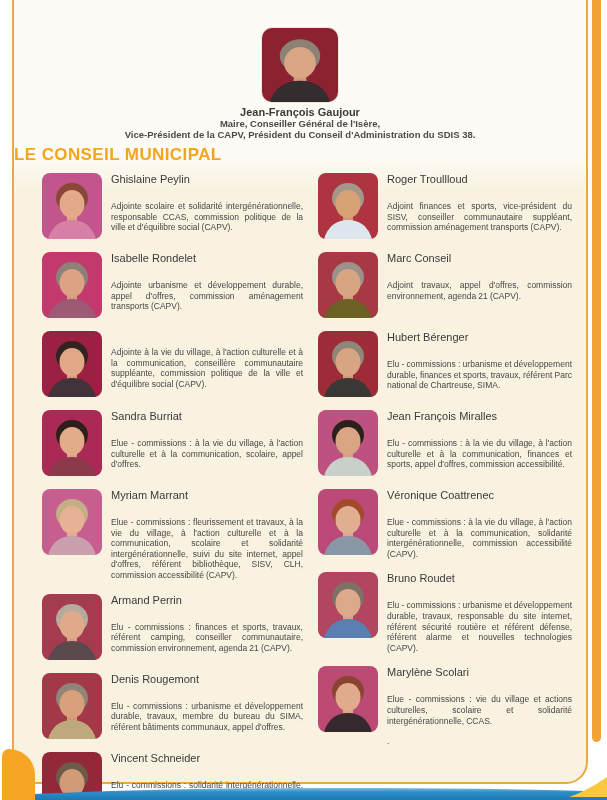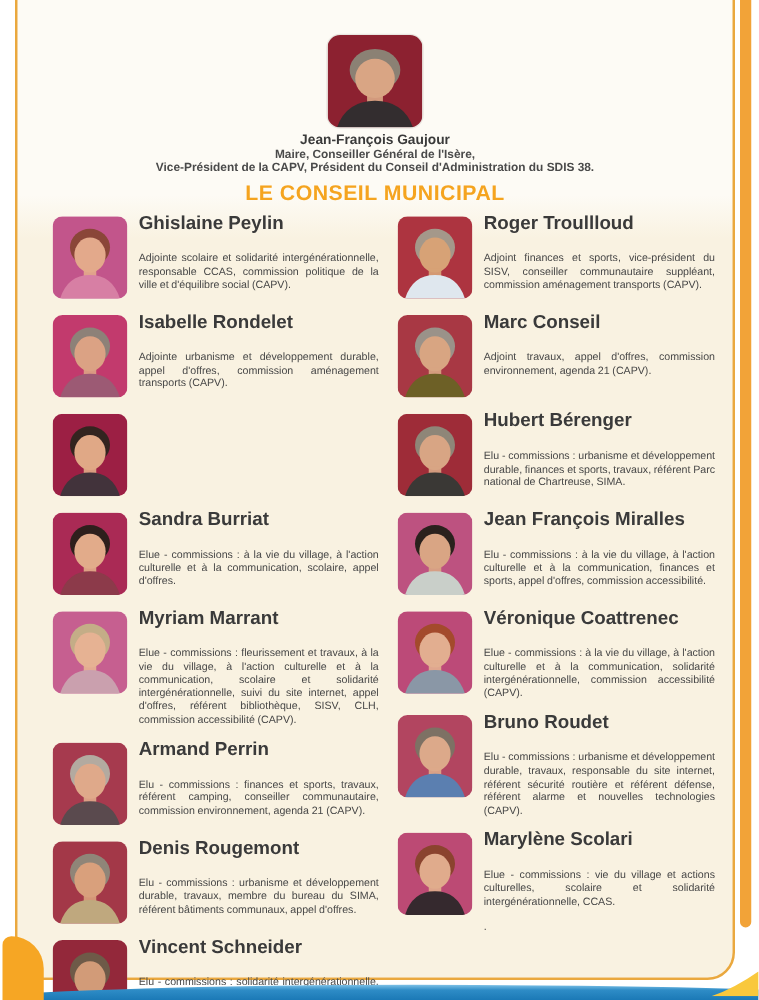--- a/index.html
+++ b/index.html
@@ -16,36 +16,36 @@
   .frame-inner{position:relative;width:100%;height:100%;}
   
   .mayor{padding-top:52px;text-align:center;}
   .mayor-photo{
     width:76px;height:74px;margin:0 auto;border-radius:10px;overflow:hidden;
     box-shadow:0 0 0 1px rgba(0,0,0,0.08);
   }
   .mayor-name{margin-top:4px;font-size:11px;font-weight:bold;color:#3a3a3a;line-height:13px;}
   .mayor-line{font-size:9.5px;color:#4a4a4a;line-height:10.5px;font-weight:bold;}
   .banner{
-    margin-top:5px;text-align:center;font-size:17px;font-weight:bold;color:#f5a41f;
+    margin-top:5px;font-size:17px;font-weight:bold;color:#f5a41f;
     letter-spacing:0.4px;line-height:20px;
   }
   
   .grid{display:flex;gap:15px;padding:8px 14px 0 28px;}
   .col{display:flex;flex-direction:column;}
   .col-left{width:261px;flex:none;}
   .col-right{flex:1;min-width:0;}
   .member{display:flex;gap:9px;margin-bottom:13px;min-height:66px;}
   .photo{
     width:60px;height:66px;flex:none;border-radius:8px;overflow:hidden;
     box-shadow:inset 0 0 0 1px rgba(255,255,255,0.25);
   }
   .photo svg{display:block;}
   .mtext{flex:1;min-width:0;}
-  .mname{font-size:15px;font-weight:bold;color:#3a3a3a;line-height:12px;}
+  .mname{font-size:11px;font-weight:normal;color:#3a3a3a;line-height:12px;}
   .mdesc{
     font-size:8.5px;color:#474747;line-height:10.6px;text-align:justify;
     hyphens:auto;-webkit-hyphens:auto;word-spacing:-0.2px;margin-top:16px;
   }
   .mextra{font-size:8.5px;color:#474747;line-height:10.6px;margin-top:10px;}
   
   .right-bar{
     position:absolute;left:592px;top:0;width:9px;height:742px;
     background:#f2a338;border-radius:0 0 5px 5px;z-index:3;
   }
@@ -115,20 +115,21 @@
               <div class="photo">
                 <svg width="100%" height="100%" viewBox="0 0 60 66" preserveAspectRatio="none" xmlns="http://www.w3.org/2000/svg">
                   <rect width="60" height="66" fill="#9c1f44"></rect>
                   <ellipse cx="30" cy="25" rx="16" ry="15" fill="#33241f"></ellipse>
                   <ellipse cx="30" cy="31" rx="12.5" ry="14" fill="#e0a886"></ellipse>
                   <rect x="25" y="42" width="10" height="9" fill="#e0a886" opacity="0.92"></rect>
                   <path d="M6,66 Q12,47 30,47 Q48,47 54,66 Z" fill="#42333b"></path>
                 </svg>
               </div>
               <div class="mtext">
+                <div class="mdesc">Adjointe à la vie du village, à l'action culturelle et à la communication, conseillère communautaire suppléante, commission politique de la ville et d'équilibre social (CAPV).</div>
               </div>
             </div>
             <div class="member">
               <div class="photo">
                 <svg width="100%" height="100%" viewBox="0 0 60 66" preserveAspectRatio="none" xmlns="http://www.w3.org/2000/svg">
                   <rect width="60" height="66" fill="#aa2a55"></rect>
                   <ellipse cx="30" cy="25" rx="16" ry="15" fill="#2e1f1c"></ellipse>
                   <ellipse cx="30" cy="31" rx="12.5" ry="14" fill="#e2ab8a"></ellipse>
                   <rect x="25" y="42" width="10" height="9" fill="#e2ab8a" opacity="0.92"></rect>
                   <path d="M6,66 Q12,47 30,47 Q48,47 54,66 Z" fill="#8c3a4a"></path>

